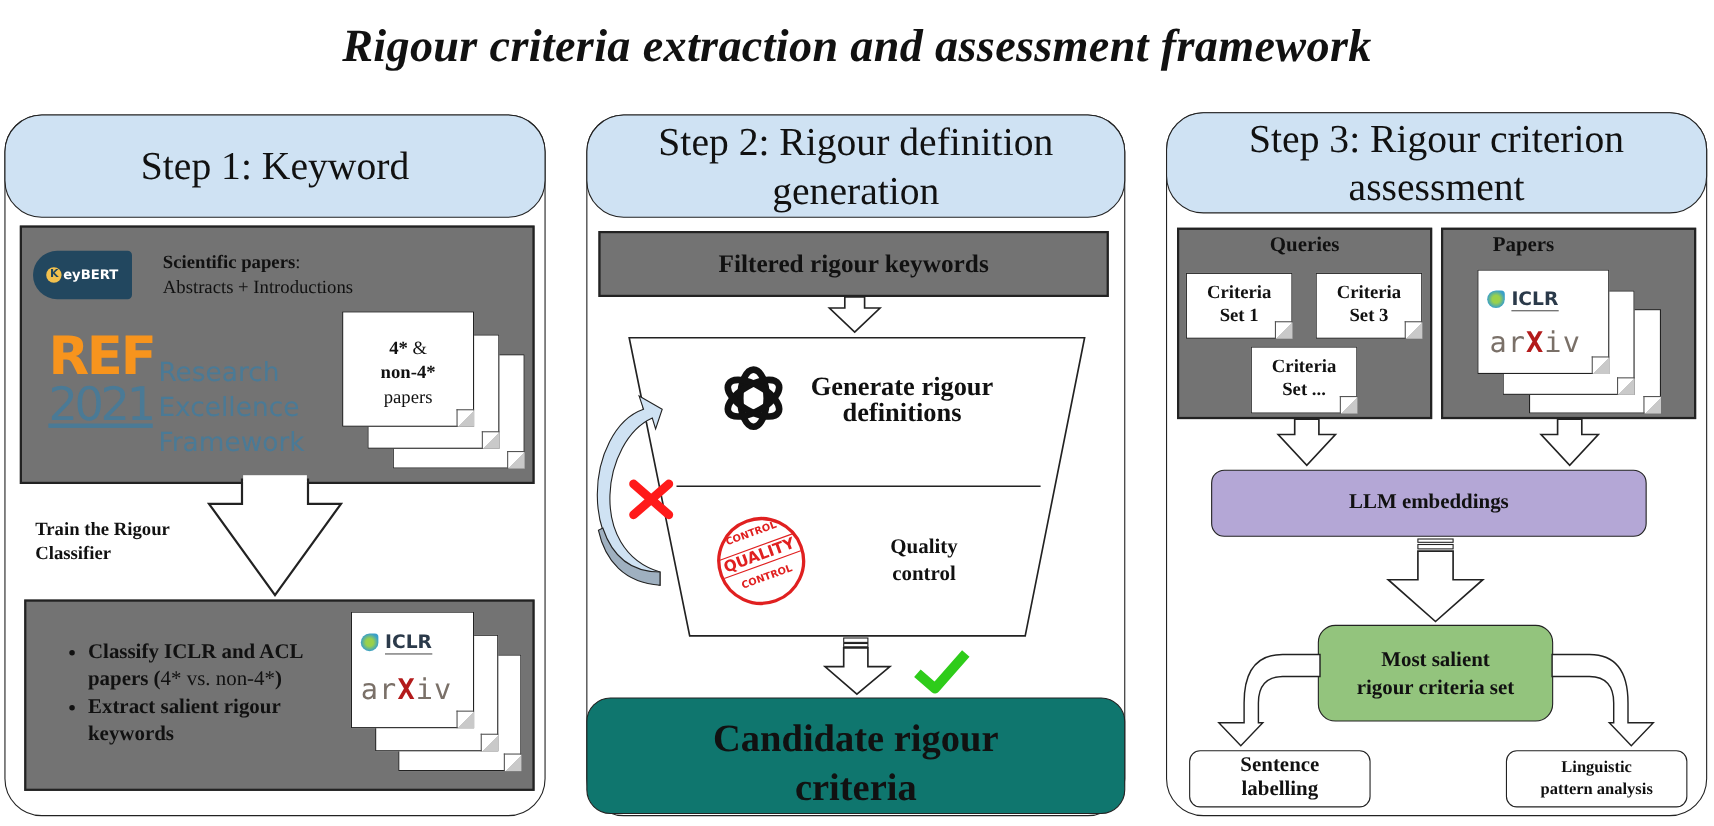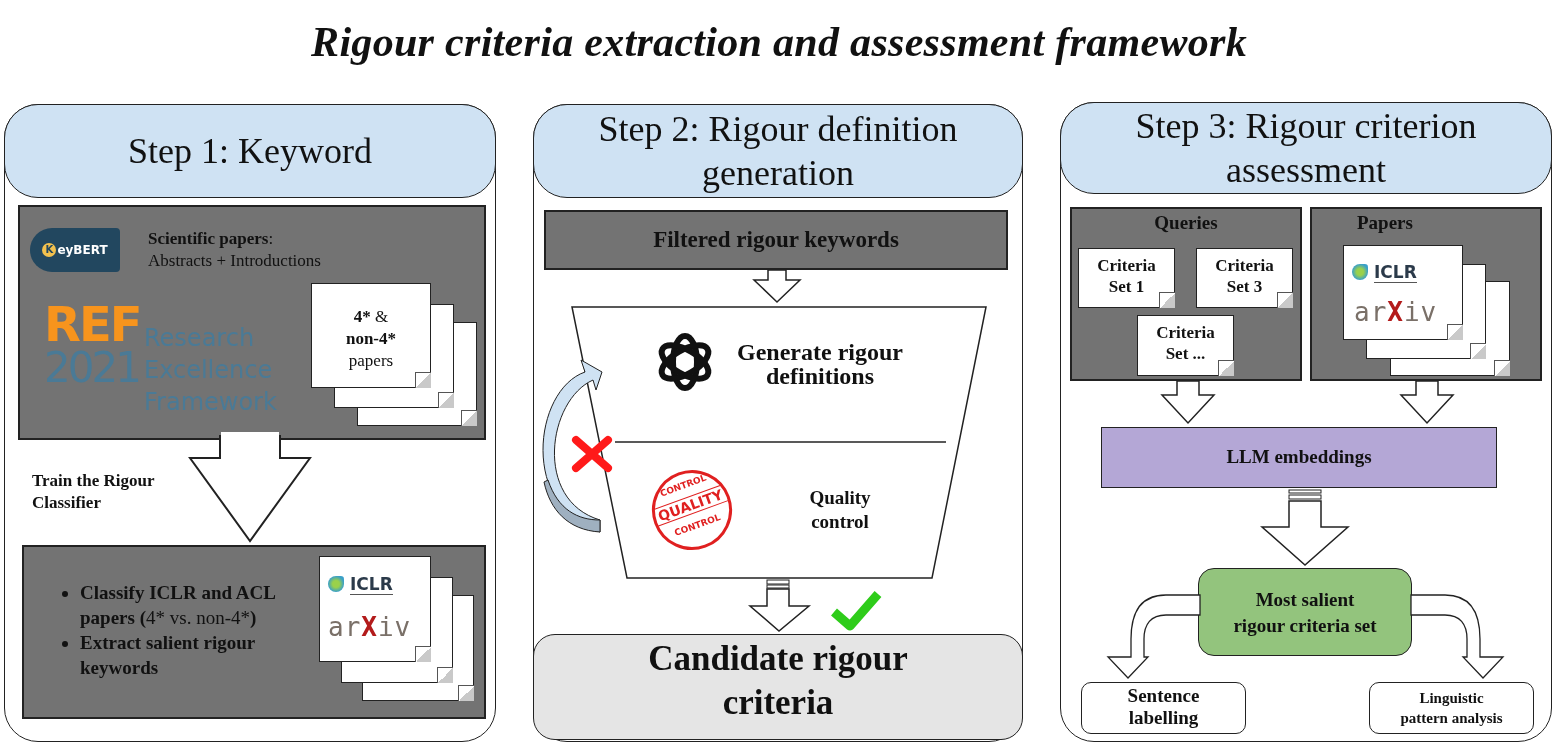--- a/index.html
+++ b/index.html
@@ -35,21 +35,21 @@
   <span>eyBERT</span>
 </div>
 
 <div class="abs txt" style="left:148px;top:228px;font-size:17px;line-height:22px;">
   <span class="b">Scientific papers</span><span>:</span><br>
   <span>Abstracts + Introductions</span>
 </div>
 
 <div class="abs" style="left:44px;top:302px;width:250px;height:95px;font-family:'DejaVu Sans',sans-serif;">
   <div class="abs" style="left:0;top:0;font-size:48px;font-weight:bold;color:#f7941d;line-height:44px;letter-spacing:-2px;text-align:center;">REF</div>
-  <div class="abs" style="left:0;top:42px;font-size:42px;color:#4a7a96;line-height:48px;letter-spacing:-3px;">2021</div>
+  <div class="abs" style="left:0;top:42px;font-size:42px;color:#4a7a96;line-height:48px;letter-spacing:-3px;text-decoration:underline;">2021</div>
   <div class="abs" style="left:100px;top:20px;font-size:24px;color:#4a7a96;line-height:32px;">
     <div>Research</div>
     <div>Excellence</div>
     <div>Framework</div>
   </div>
 </div>
 
 <div class="doc" style="left:357px;top:322px;width:120px;height:104px;"></div>
 <div class="doc" style="left:334px;top:304px;width:120px;height:104px;"></div>
 <div class="doc txt center" style="left:311px;top:283px;width:120px;height:105px;font-size:17px;line-height:22px;padding-top:22px;">
@@ -138,21 +138,21 @@
 <svg style="left:748px;top:580px;" width="66" height="56">
   <rect x="19" y="0" width="22" height="4" fill="#fff" stroke="#222" stroke-width="1"></rect>
   <rect x="19" y="5" width="22" height="3" fill="#fff" stroke="#222" stroke-width="1"></rect>
   <polygon points="19,9 19,26 2,26 31,51 61,26 41,26 41,9" fill="#fff" stroke="#222" stroke-width="1.5"></polygon>
 </svg>
 
 <svg style="left:830px;top:588px;" width="52" height="44">
   <path d="M4,24 L20,38 L48,6" fill="none" stroke="#2ecc1a" stroke-width="9" stroke-linejoin="round"></path>
 </svg>
 
-<div class="abs txt b center" style="left:533px;top:634px;width:490px;height:106px;background:#e5e5e5;border:1.5px solid #222;border-radius:22px;box-sizing:border-box;font-size:35px;line-height:44px;padding-top:2px;">
+<div class="abs txt b center" style="left:533px;top:634px;width:490px;height:106px;background:#0f766e;border:1.5px solid #222;border-radius:22px;box-sizing:border-box;font-size:35px;line-height:44px;padding-top:15px;">
   <span>Candidate rigour</span><br>
   <span>criteria</span>
 </div>
 
 <div class="abs panel" style="left:1060px;top:102px;width:490px;height:638px;"></div>
 <div class="abs step-head" style="left:1060px;top:102px;width:492px;height:92px;flex-direction:column;">
   <span>Step 3: Rigour criterion</span>
   <span>assessment</span>
 </div>
 
@@ -182,21 +182,21 @@
   </div>
 </div>
 
 <svg style="left:1160px;top:381px;" width="56" height="44">
   <polygon points="17,0 17,14 2,14 28,42 54,14 39,14 39,0" fill="#fff" stroke="#222" stroke-width="1.5"></polygon>
 </svg>
 <svg style="left:1399px;top:381px;" width="56" height="44">
   <polygon points="17,0 17,14 2,14 28,42 54,14 39,14 39,0" fill="#fff" stroke="#222" stroke-width="1.5"></polygon>
 </svg>
 
-<div class="abs txt b center" style="left:1101px;top:427px;width:396px;height:61px;background:#b4a7d6;border:1.5px solid #222;border-radius:0;box-sizing:border-box;font-size:19px;line-height:58px;">LLM embeddings</div>
+<div class="abs txt b center" style="left:1101px;top:427px;width:396px;height:61px;background:#b4a7d6;border:1.5px solid #222;border-radius:12px;box-sizing:border-box;font-size:19px;line-height:58px;">LLM embeddings</div>
 
 <svg style="left:1260px;top:489px;" width="90" height="80">
   <rect x="29" y="1" width="32" height="3" fill="#fff" stroke="#222" stroke-width="1"></rect>
   <rect x="29" y="6" width="32" height="4" fill="#fff" stroke="#222" stroke-width="1"></rect>
   <polygon points="29,12 29,38 2,38 45,76 88,38 61,38 61,12" fill="#fff" stroke="#222" stroke-width="1.5"></polygon>
 </svg>
 
 <div class="abs txt b center" style="left:1198px;top:568px;width:214px;height:88px;background:#93c47d;border:1.5px solid #222;border-radius:16px;box-sizing:border-box;font-size:19px;line-height:26px;padding-top:18px;">
   <span>Most salient</span><br>
   <span>rigour criteria set</span>

